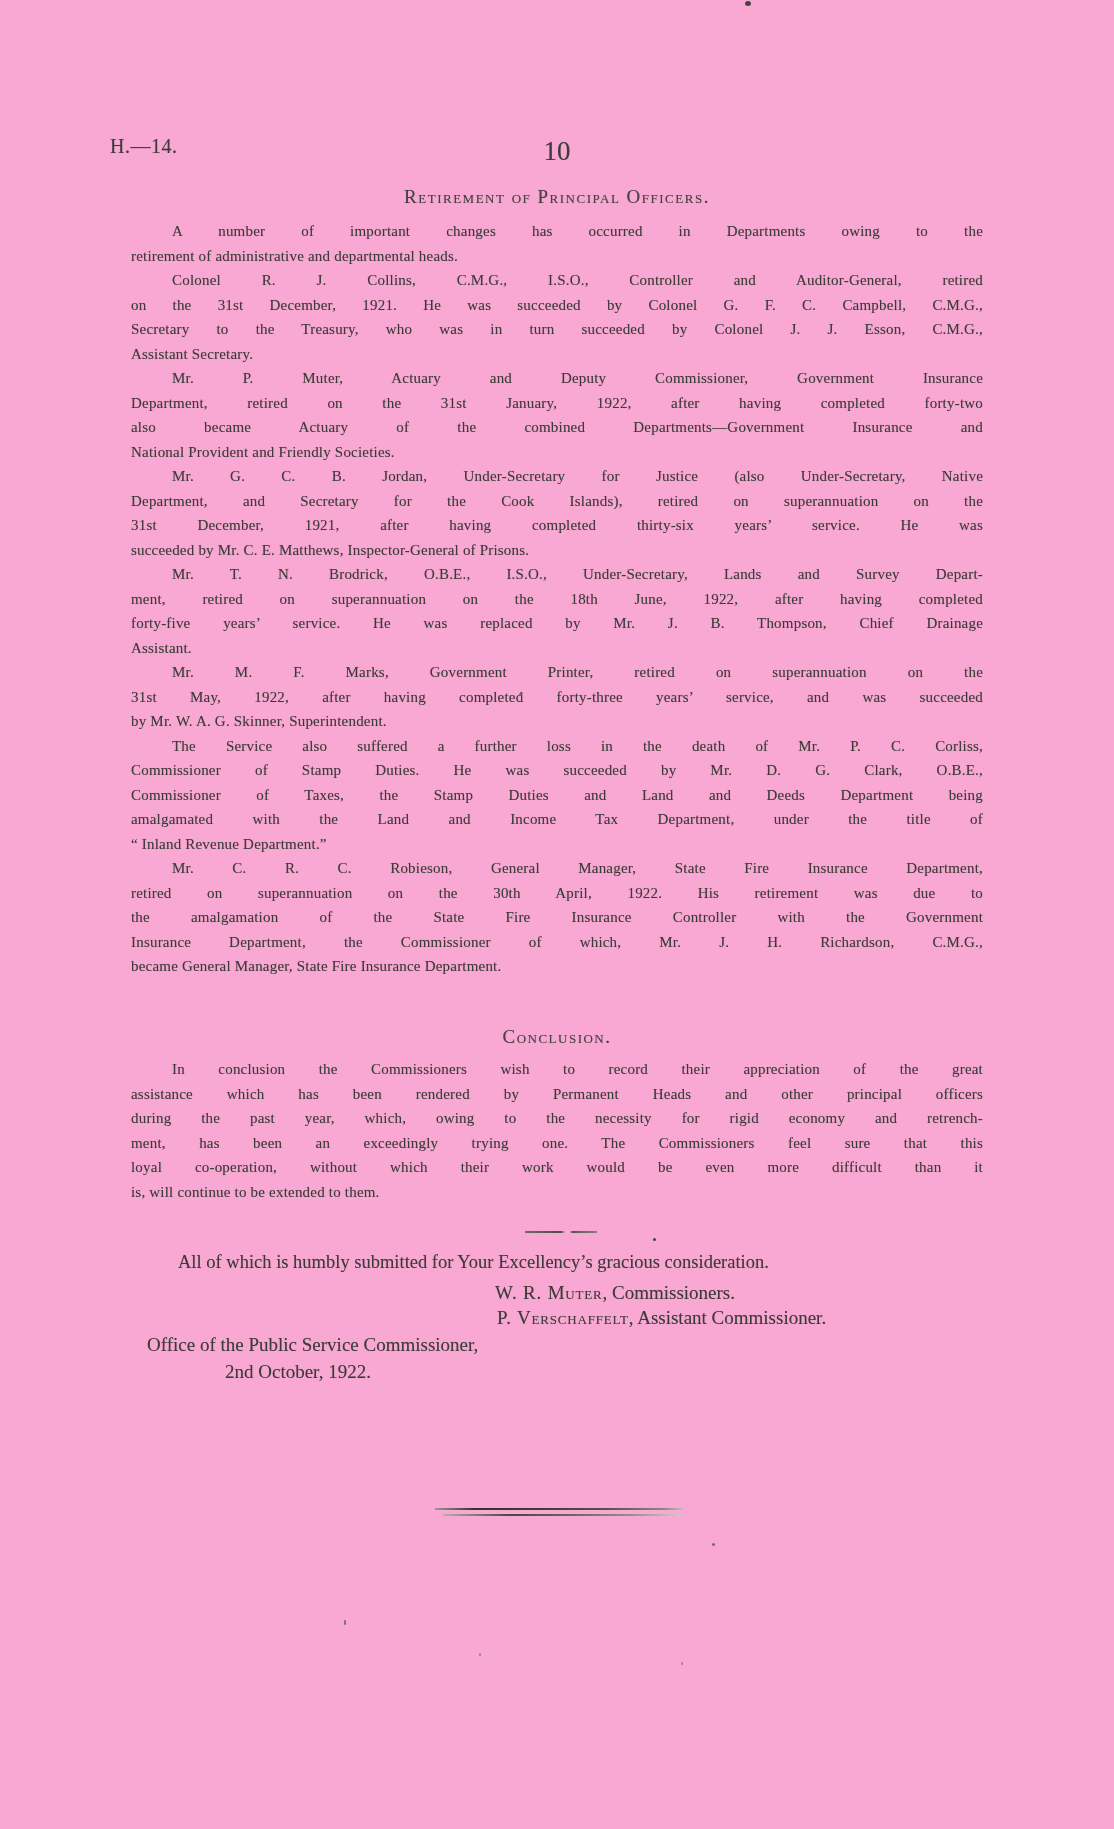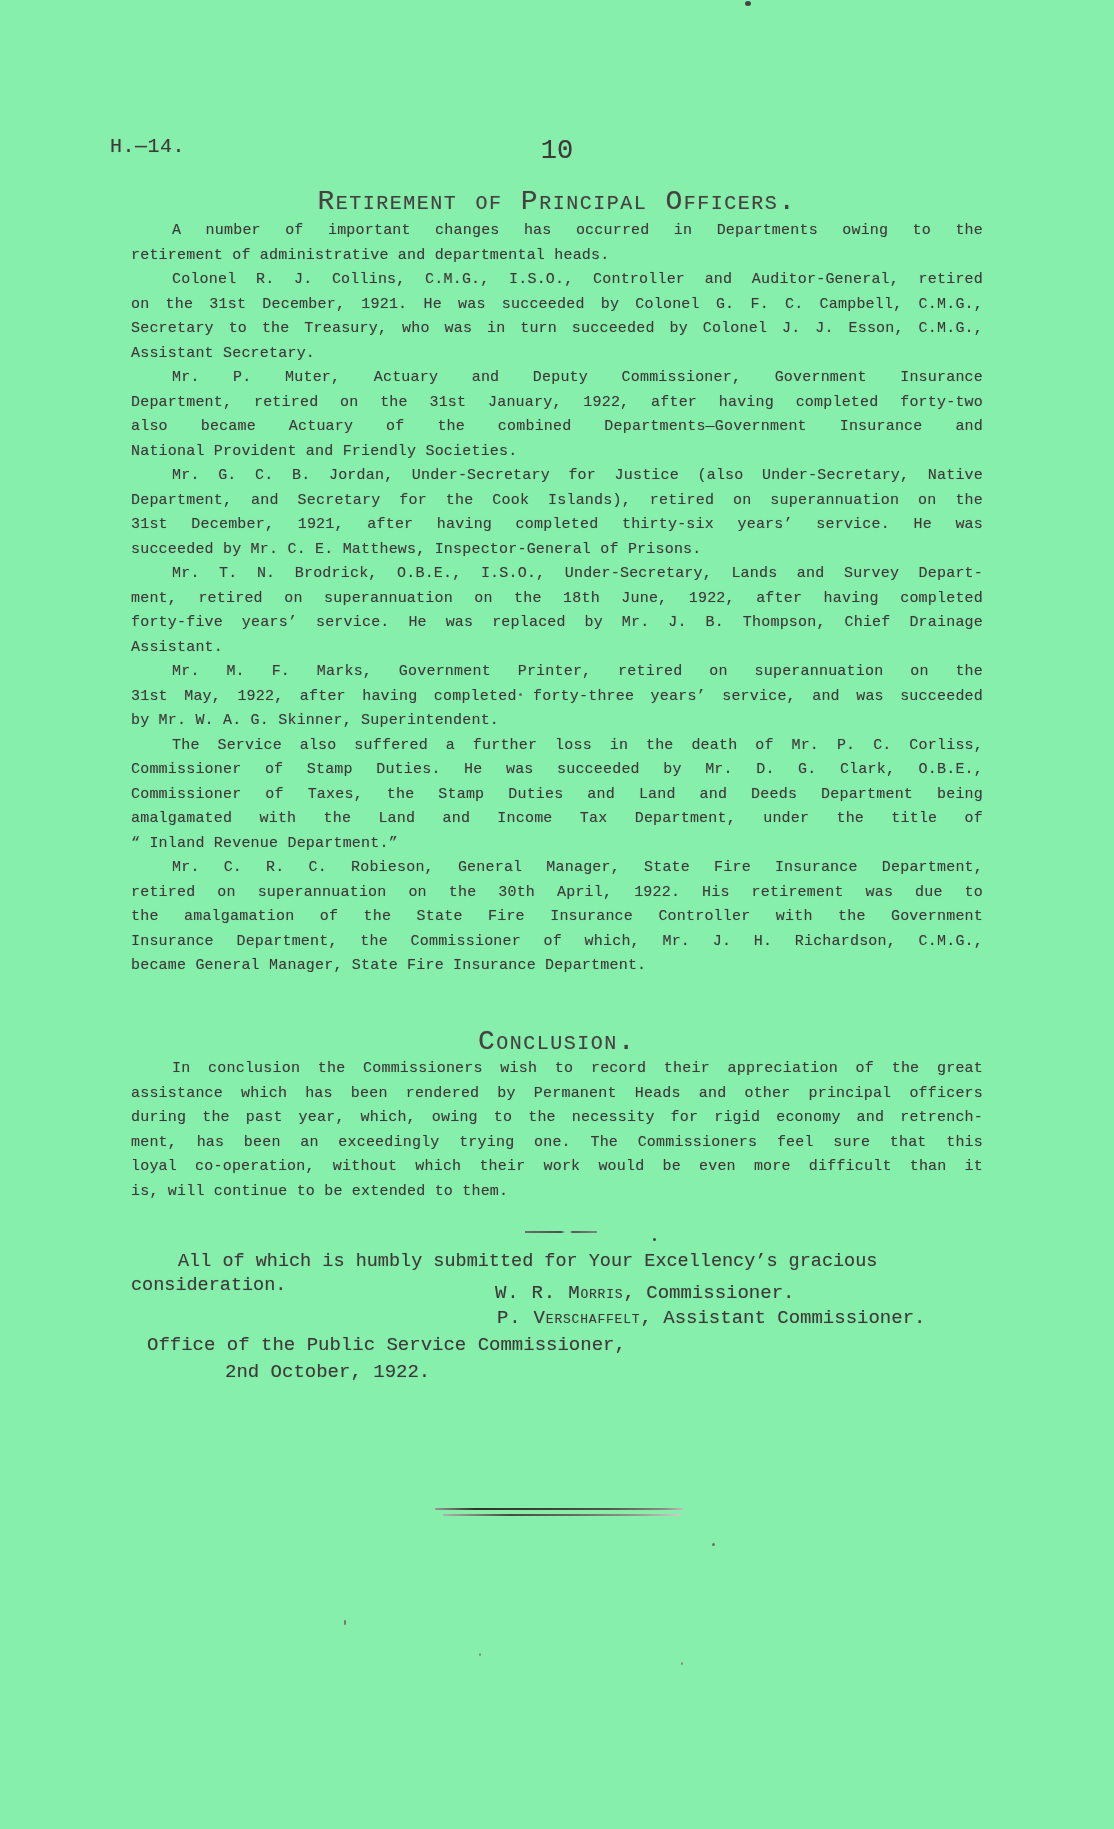--- a/index.html
+++ b/index.html
@@ -1,33 +1,33 @@
 <!DOCTYPE html>
 <html><head>
 <meta charset="utf-8">
 <style>
   html,body{margin:0;padding:0;background:#e9e9e7;}
   .page{
     position:relative;
     width:1114px;height:1829px;
     margin:0 auto;
-    background:#86efac;
-    font-family:Liberation Mono, monospace;
+    background:#f9a8d4;
+    font-family:Liberation Serif, serif;
     color:#3d3b38;
     overflow:hidden;
     text-shadow:0 0 0.8px rgba(90,88,85,0.45);
   }
   .abs{position:absolute;}
   
   .doc-ref{left:110px;top:135px;font-size:20px;letter-spacing:0.5px;}
   .page-num{left:131px;top:136px;width:852px;text-align:center;font-size:27px;}
   
   .sec-heading{
     left:131px;width:852px;text-align:center;
-    font-variant:small-caps;font-size:28px;letter-spacing:1.5px;color:#45423f;
+    font-variant:small-caps;font-size:19px;letter-spacing:1.5px;color:#45423f;
   }
   .heading-1{top:186px;}
   .heading-2{top:1026px;}
   
   .textblock{left:131px;width:852px;font-size:15px;letter-spacing:0.2px;}
   .block-1{top:219px;}
   .block-2{top:1057px;}
   .para{margin:0;padding:0;}
   .tline{
     height:24.5px;line-height:24.5px;
@@ -137,21 +137,21 @@
         <div class="tline">ment, has been an exceedingly trying one. The Commissioners feel sure that this</div>
         <div class="tline">loyal co-operation, without which their work would be even more difficult than it</div>
         <div class="tline">is, will continue to be extended to them.</div>
       </div>
   </div>
 
   <div class="abs divider"></div>
 
   <div class="abs submission">All of which is humbly submitted for Your Excellency’s gracious consideration.</div>
 
-  <div class="abs sig sig-1"><span class="sc">W. R. Morris</span><span>, Commissioner.</span></div>
+  <div class="abs sig sig-1"><span class="sc">W. R. Muter</span><span>, Commissioners.</span></div>
 
   <div class="abs sig sig-2"><span class="sc">P. Verschaffelt</span><span>, Assistant Commissioner.</span></div>
 
   <div class="abs office-line">Office of the Public Service Commissioner,</div>
   <div class="abs date-line">2nd October, 1922.</div>
 
   <div class="abs bottom-rule-1"></div>
   <div class="abs bottom-rule-2"></div>
 
   <div class="abs speck speck-top"></div>

